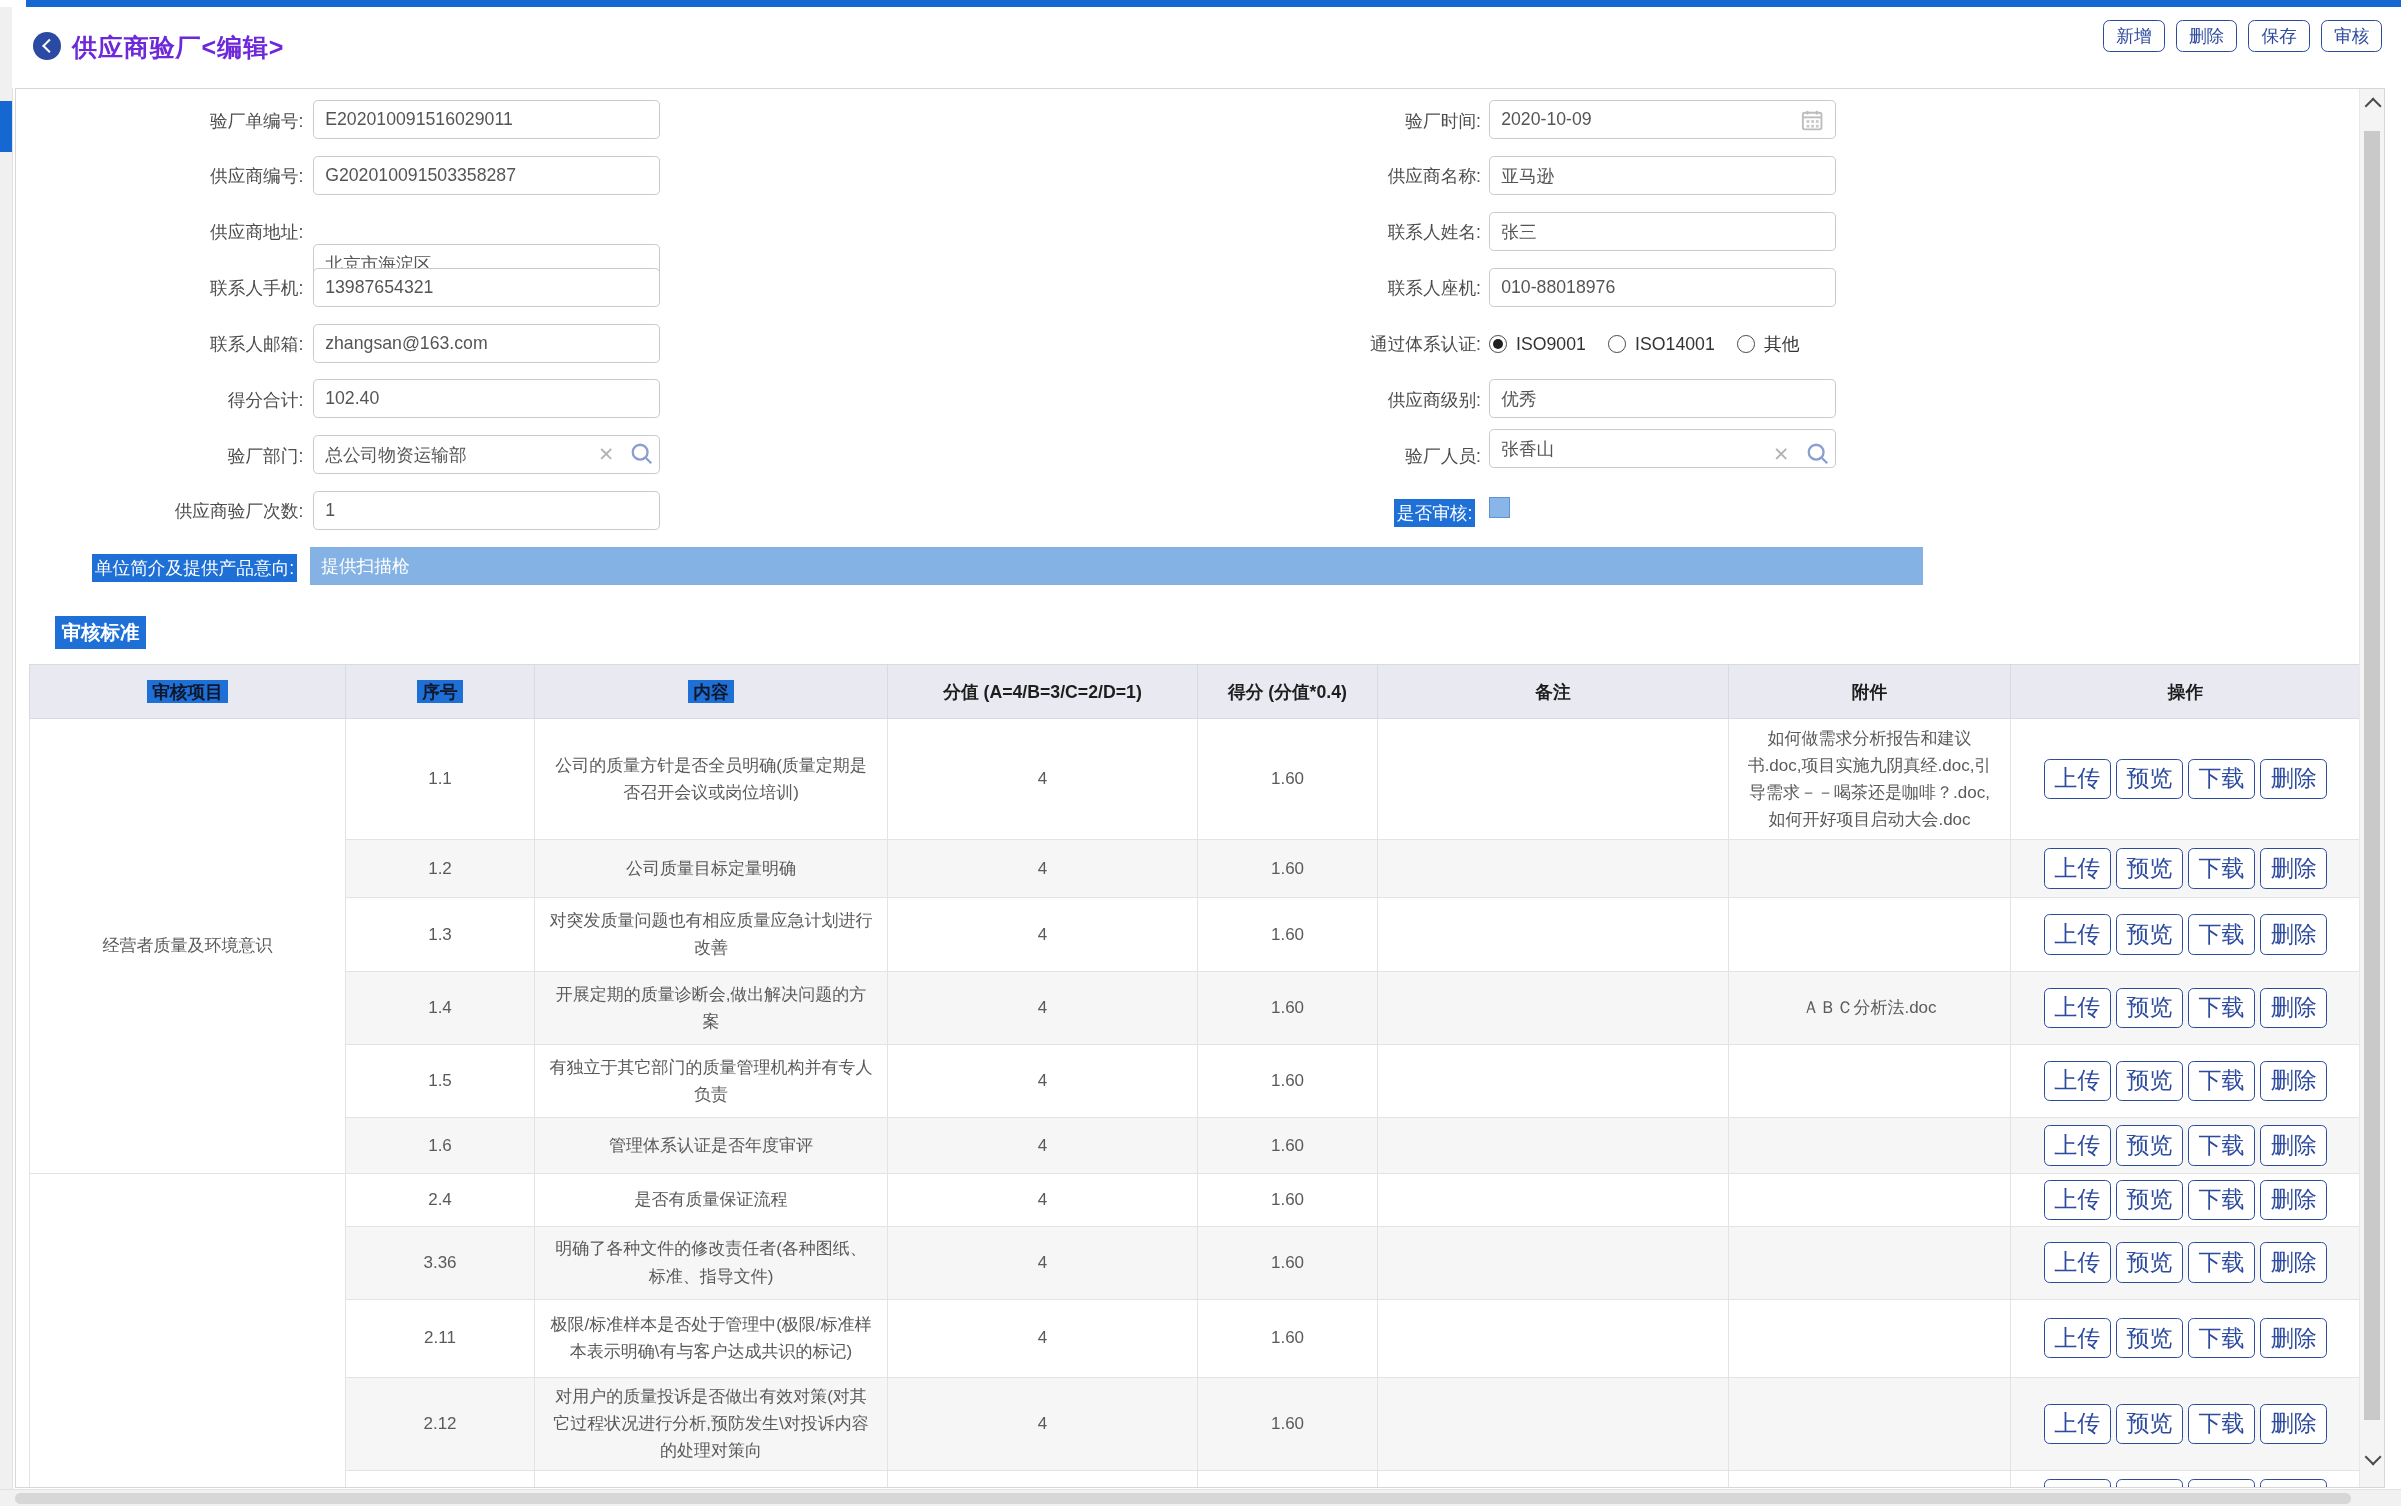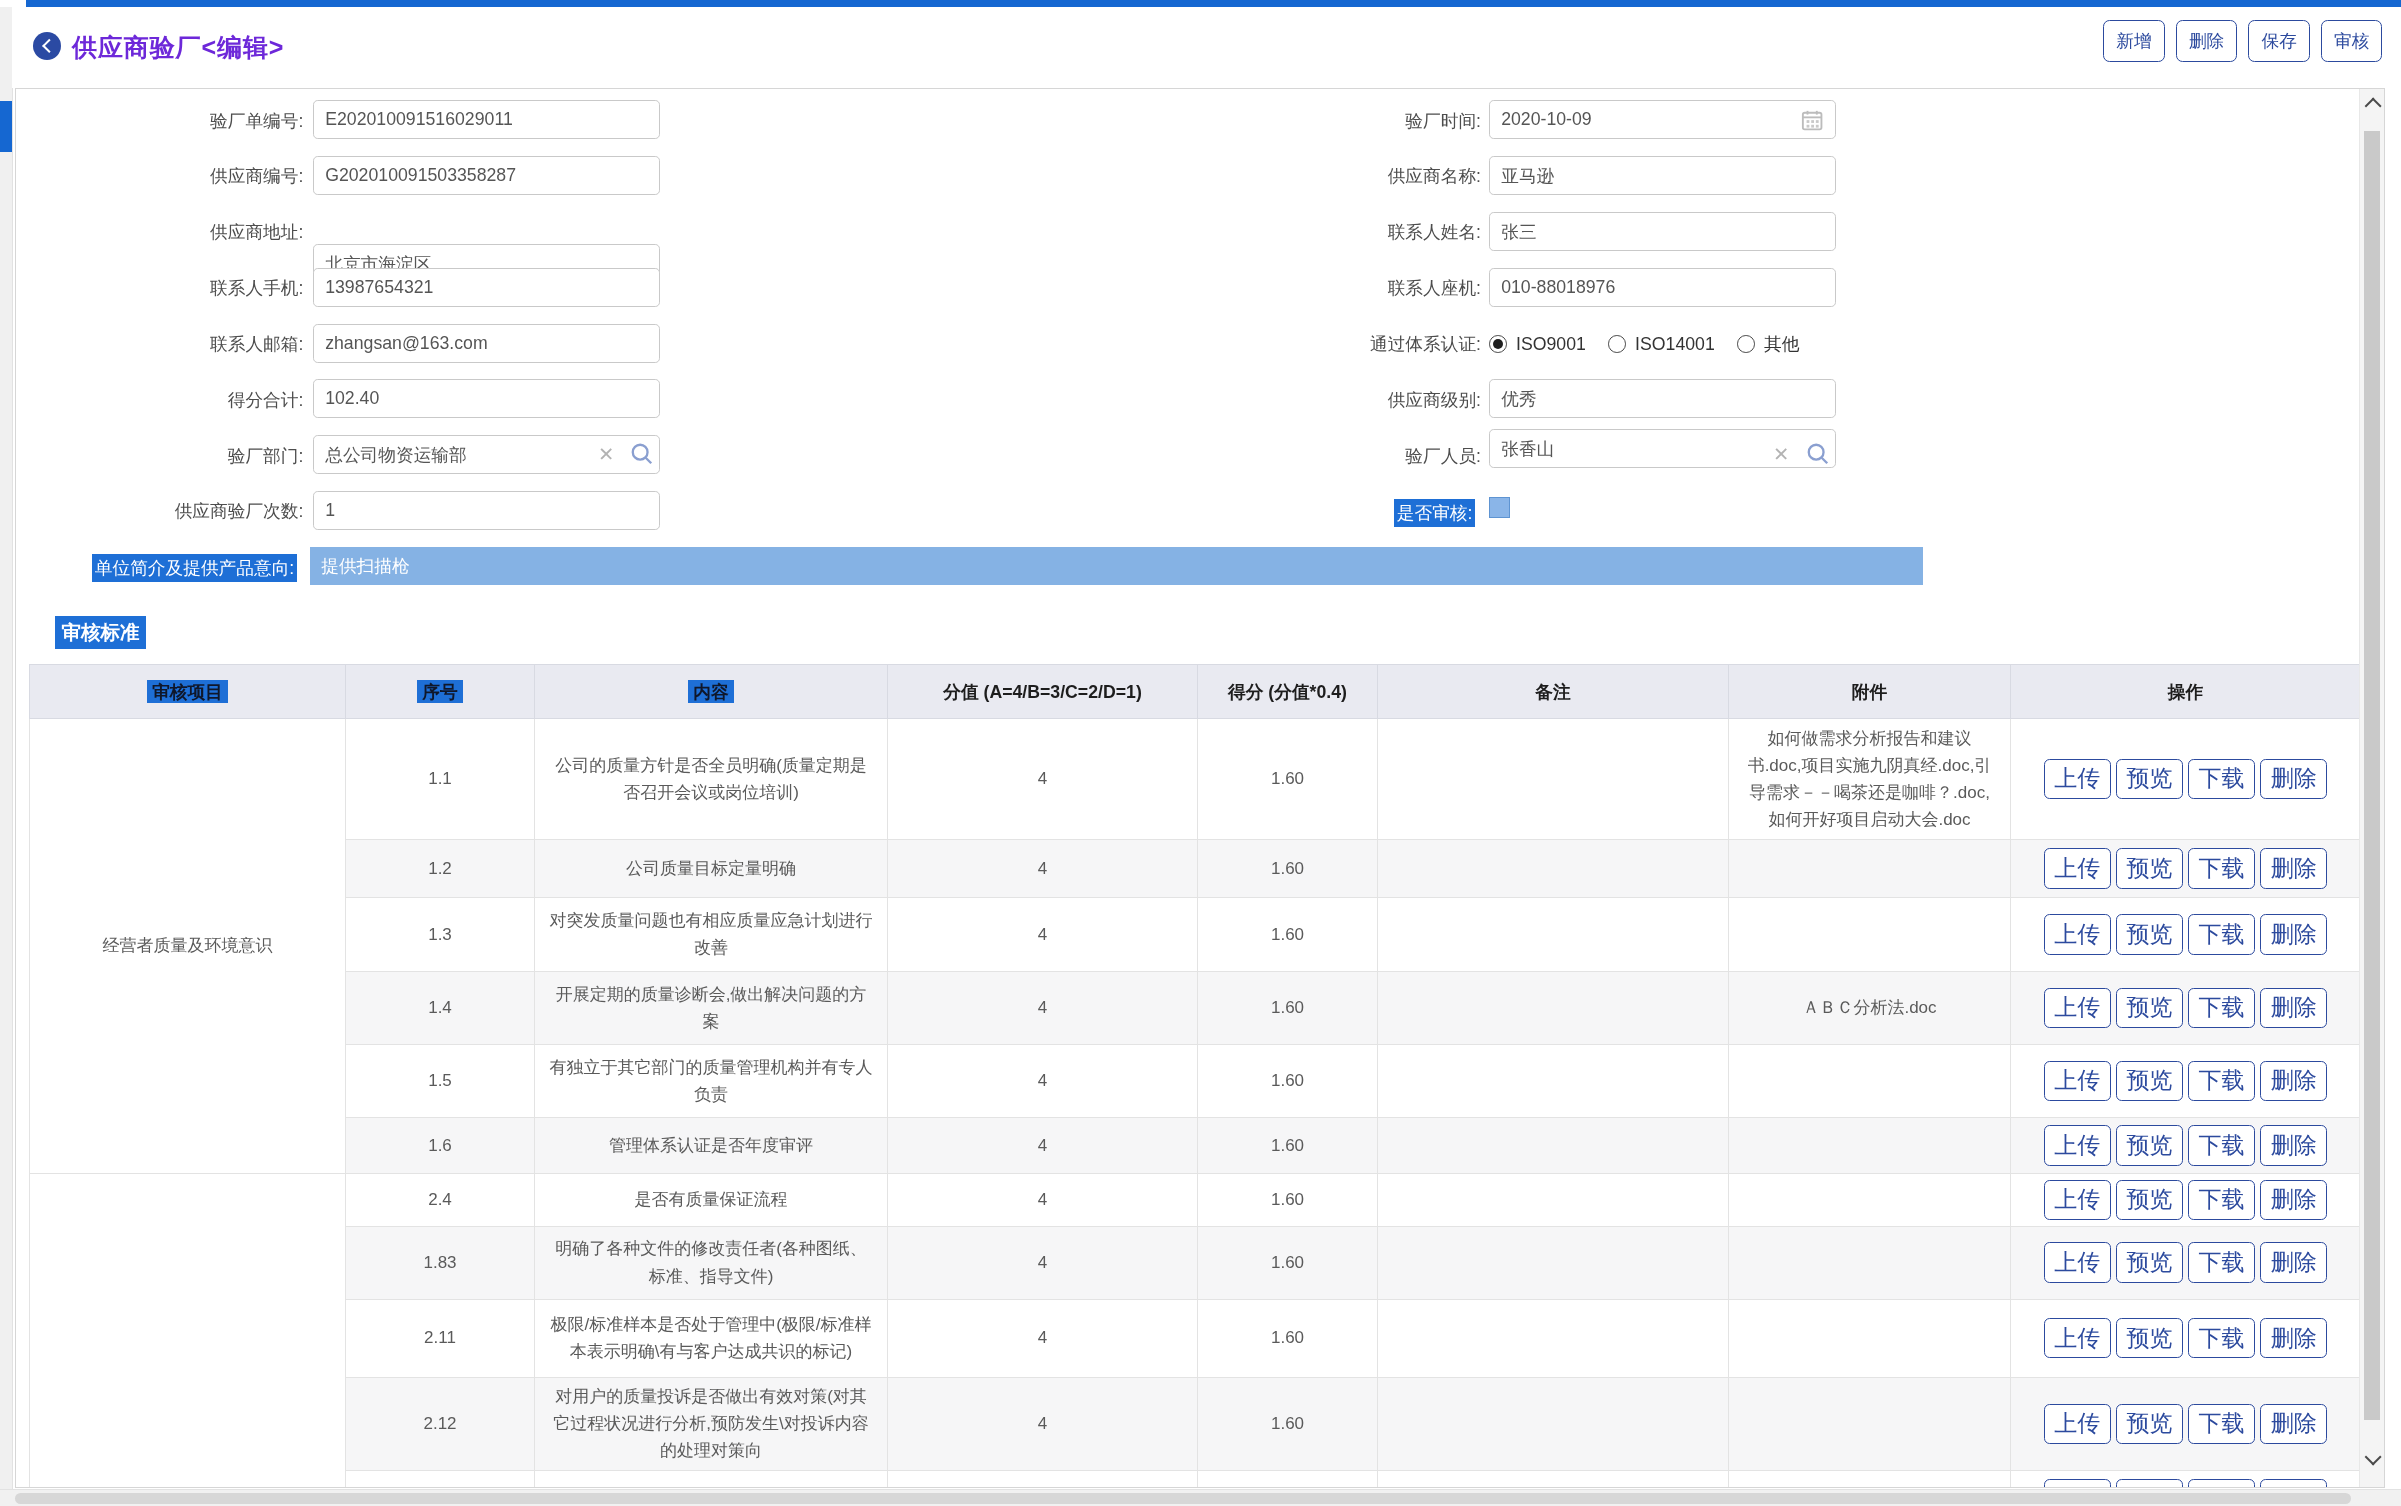--- a/index.html
+++ b/index.html
@@ -13,21 +13,21 @@
   .topbar{position:absolute;left:26px;right:0;top:0;height:7.4px;background:#1567d1;}
   .side-strip{position:absolute;left:0;top:7.4px;width:12px;bottom:0;background:#f0f0f0;border-right:0.9px solid #e2e2e2;}
   .side-strip-active{position:absolute;left:0;top:101px;width:12px;height:51px;background:#1567d1;}
 
   
   .page-header{position:absolute;left:12px;right:0;top:7.4px;height:81px;background:#fff;}
   .back-circle{position:absolute;left:20.5px;top:25px;width:28px;height:28px;border-radius:50%;background:#2b4aa3;cursor:pointer;}
   .back-circle .chev{position:absolute;left:11.2px;top:8.4px;width:8.4px;height:8.4px;border-left:2.8px solid #fff;border-bottom:2.8px solid #fff;transform:rotate(45deg);}
   .page-title{position:absolute;left:60px;top:24px;font-size:25px;font-weight:bold;color:#6d28d9;letter-spacing:0.9px;}
   .hbtns{position:absolute;right:18.6px;top:13px;display:flex;gap:11.2px;}
-  .hbtn{height:42px;min-width:58px;padding:0 12px;background:#fff;border:1.9px solid #2c4a9e;border-radius:6.5px;
+  .hbtn{height:32px;min-width:58px;padding:0 12px;background:#fff;border:1.9px solid #2c4a9e;border-radius:6.5px;
         color:#2c4a9e;font-size:17.7px;font-family:inherit;cursor:pointer;}
 
   
   .panel{position:absolute;left:15px;top:88px;width:2368px;height:1398px;background:#fff;
          border:0.9px solid #d6d6d6;overflow:hidden;}
 
   
   .flabel{position:absolute;width:279px;text-align:right;font-size:17.7px;color:#4d4d4d;}
   .tinput{position:absolute;width:347px;height:39px;box-sizing:border-box;border:0.9px solid #c9c9c9;border-radius:4.7px;
           padding:0 11.2px;font-size:17.7px;color:#555;font-family:inherit;background:#fff;outline:none;}
@@ -252,21 +252,21 @@
           <td class="group-cell" rowspan="5"></td>
           <td>2.4</td>
           <td>是否有质量保证流程</td>
           <td>4</td>
           <td>1.60</td>
           <td></td>
           <td></td>
           <td><button class="mini-btn">上传</button><button class="mini-btn">预览</button><button class="mini-btn">下载</button><button class="mini-btn">删除</button></td>
         </tr>
         <tr class="alt" style="height: 73px;">
-          <td>1.83</td>
+          <td>3.36</td>
           <td>明确了各种文件的修改责任者(各种图纸、标准、指导文件)</td>
           <td>4</td>
           <td>1.60</td>
           <td></td>
           <td></td>
           <td><button class="mini-btn">上传</button><button class="mini-btn">预览</button><button class="mini-btn">下载</button><button class="mini-btn">删除</button></td>
         </tr>
         <tr style="height: 78px;">
           <td>2.11</td>
           <td>极限/标准样本是否处于管理中(极限/标准样本表示明确\有与客户达成共识的标记)</td>

